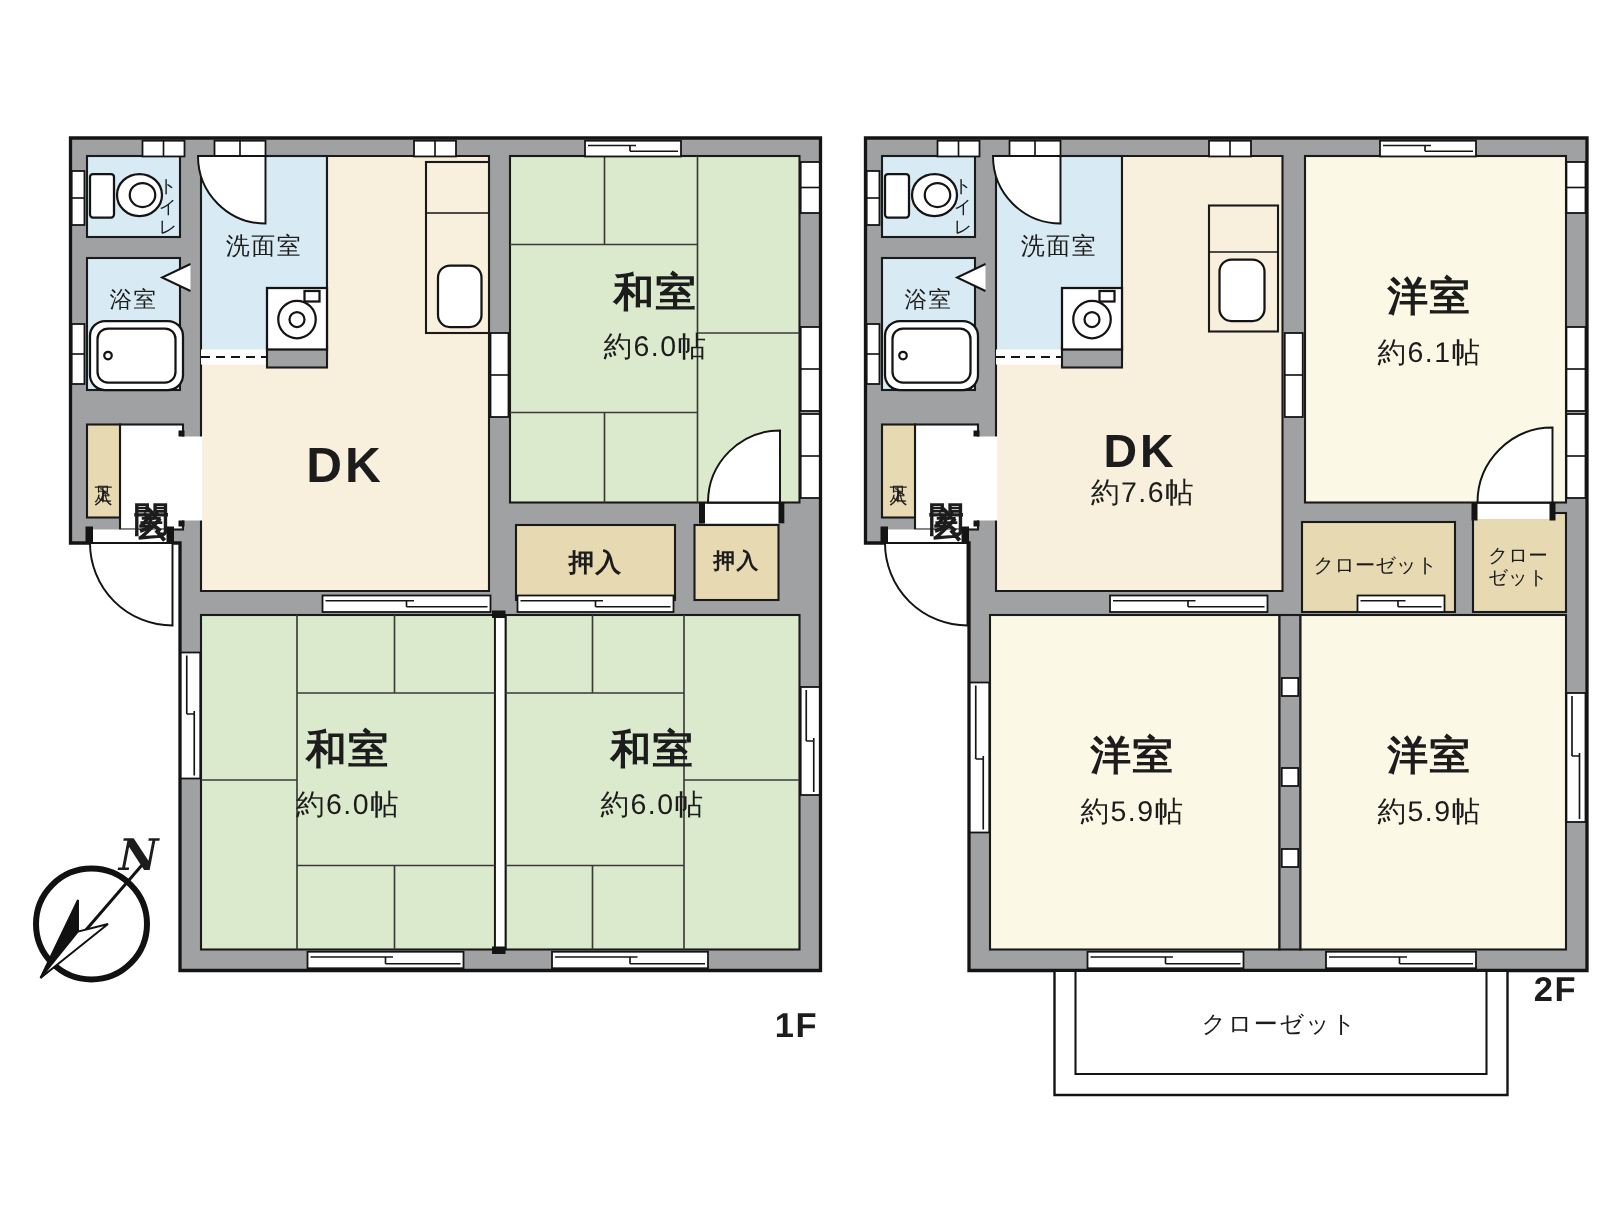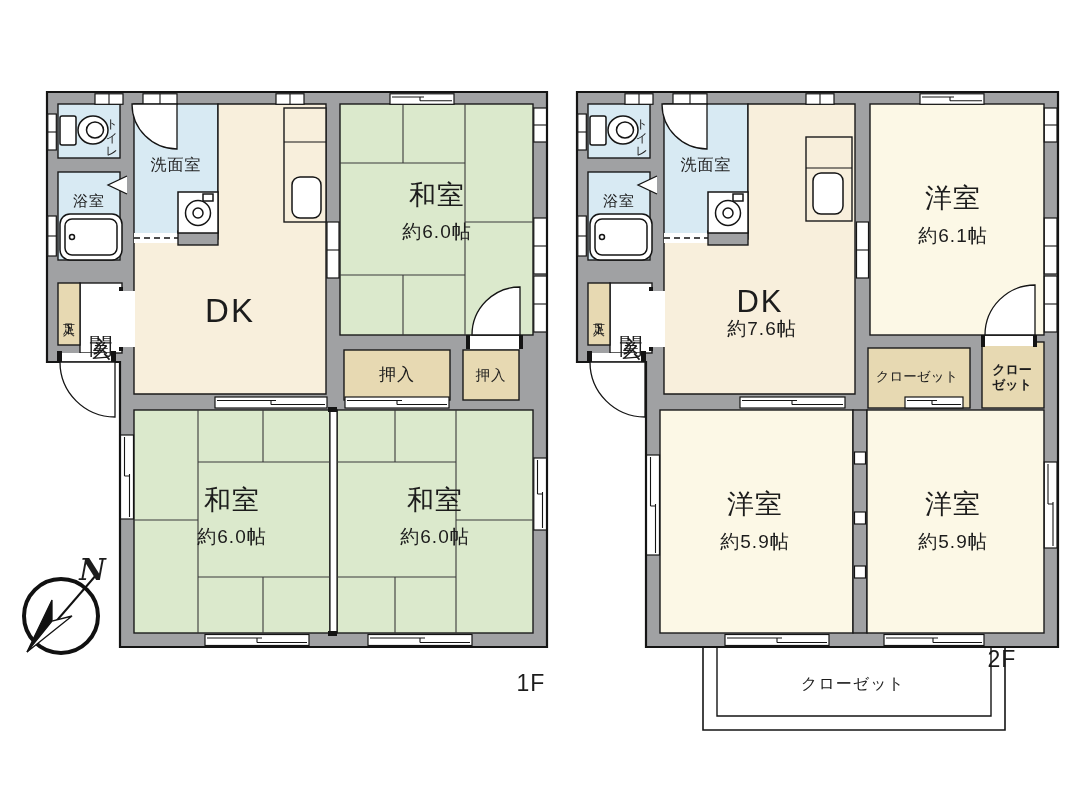--- a/index.html
+++ b/index.html
@@ -6,21 +6,21 @@
     --wall:#a0a1a3; --tatami-green:#dbe9cc; --cream:#f8efdc; --water-blue:#d8eaf3;
     --closet-tan:#e7d9b2; --ivory:#fcf8e6; --line:#1d1d1f;
   }
   html,body{margin:0;padding:0;background:#fff;}
   .stage{position:relative;width:1080px;height:810px;background:#fff;overflow:hidden;
          font-family:"Liberation Sans","DejaVu Sans",sans-serif;color:#1c1c1c;}
   .stage svg{position:absolute;left:0;top:0;}
   .lbl{position:absolute;transform:translate(-50%,-50%);white-space:nowrap;text-align:center;
        line-height:1.12;letter-spacing:1px;}
   .v{writing-mode:vertical-rl;text-orientation:upright;letter-spacing:0;line-height:1;}
-  .b{font-weight:normal;}
+  .b{font-weight:bold;}
   .wall{fill:var(--wall);stroke:#141414;stroke-width:2.2;}
   .rm{stroke:#1a1a1a;stroke-width:1.4;}
   .tat{stroke:#3a3a3a;stroke-width:1.1;fill:none;}
   .win{fill:#fff;stroke:#141414;stroke-width:1.2;}
   .wl{stroke:#141414;stroke-width:1.1;fill:none;}
   .door{fill:#fff;stroke:#141414;stroke-width:1.3;}
   .fx{fill:#fff;stroke:#141414;stroke-width:1.5;}
   .post{fill:#141414;}
   .dash{stroke:#141414;stroke-width:1.3;stroke-dasharray:6 4;fill:none;}
   .nletter{font-family:"DejaVu Serif","Liberation Serif",serif;font-style:italic;font-weight:bold;}
@@ -267,26 +267,26 @@
 <div class="lbl v" style="left:642px;top:131px;font-size:12px;">トイレ</div>
 <div class="lbl" style="left:706px;top:165px;font-size:16px;">洗面室</div>
 <div class="lbl" style="left:619px;top:201px;font-size:15px;">浴室</div>
 <div class="lbl v b" style="left:631px;top:317px;font-size:23px;">玄関</div>
 <div class="lbl v" style="left:599px;top:314px;font-size:12px;">下足入</div>
 <div class="lbl b" style="left:760px;top:302px;font-size:31px;letter-spacing:2px;">DK</div>
 <div class="lbl" style="left:762px;top:329px;font-size:19px;">約7.6帖</div>
 <div class="lbl b" style="left:953px;top:198px;font-size:27px;">洋室</div>
 <div class="lbl" style="left:953px;top:236px;font-size:19px;">約6.1帖</div>
 <div class="lbl" style="left:917px;top:377px;font-size:13.5px;letter-spacing:0;">クローゼット</div>
-<div class="lbl" style="left:1012px;top:378px;font-size:13px;letter-spacing:0;font-weight:bold;">
+<div class="lbl" style="left:1012px;top:378px;font-size:13px;letter-spacing:0;">
   <span>クロー</span><br>
   <span>ゼット</span>
 </div>
 <div class="lbl b" style="left:755px;top:504px;font-size:27px;">洋室</div>
 <div class="lbl" style="left:755px;top:542px;font-size:19px;">約5.9帖</div>
 <div class="lbl b" style="left:953px;top:504px;font-size:27px;">洋室</div>
 <div class="lbl" style="left:953px;top:542px;font-size:19px;">約5.9帖</div>
 <div class="lbl" style="left:853px;top:684px;font-size:16px;">クローゼット</div>
-<div class="lbl b" style="left:1002px;top:660px;font-size:23px;">2F</div>
+<div class="lbl b" style="left:1037px;top:660px;font-size:23px;">2F</div>
 
 <div class="lbl nletter" style="left:93px;top:570px;font-size:29px;">N</div>
 
 </div>
 
 </body></html>

